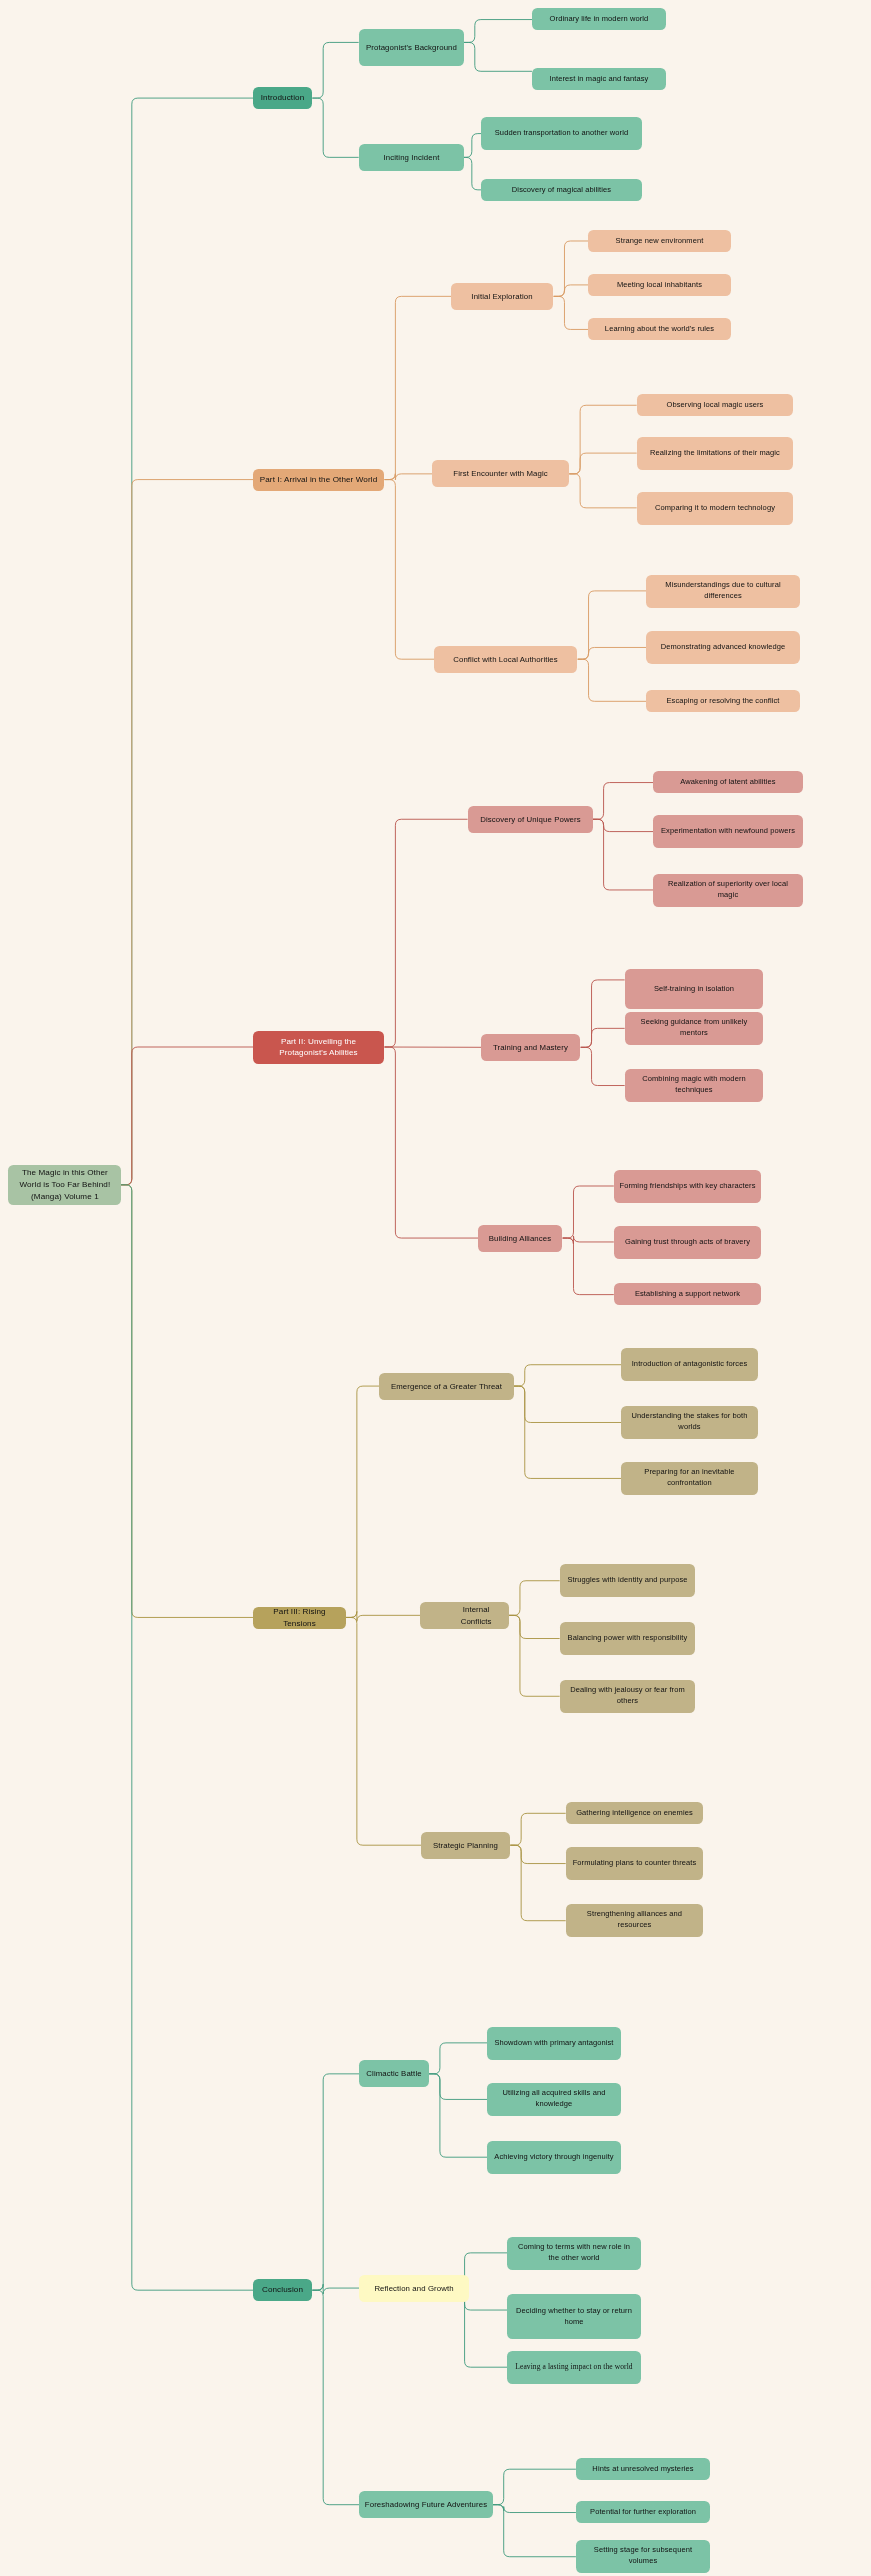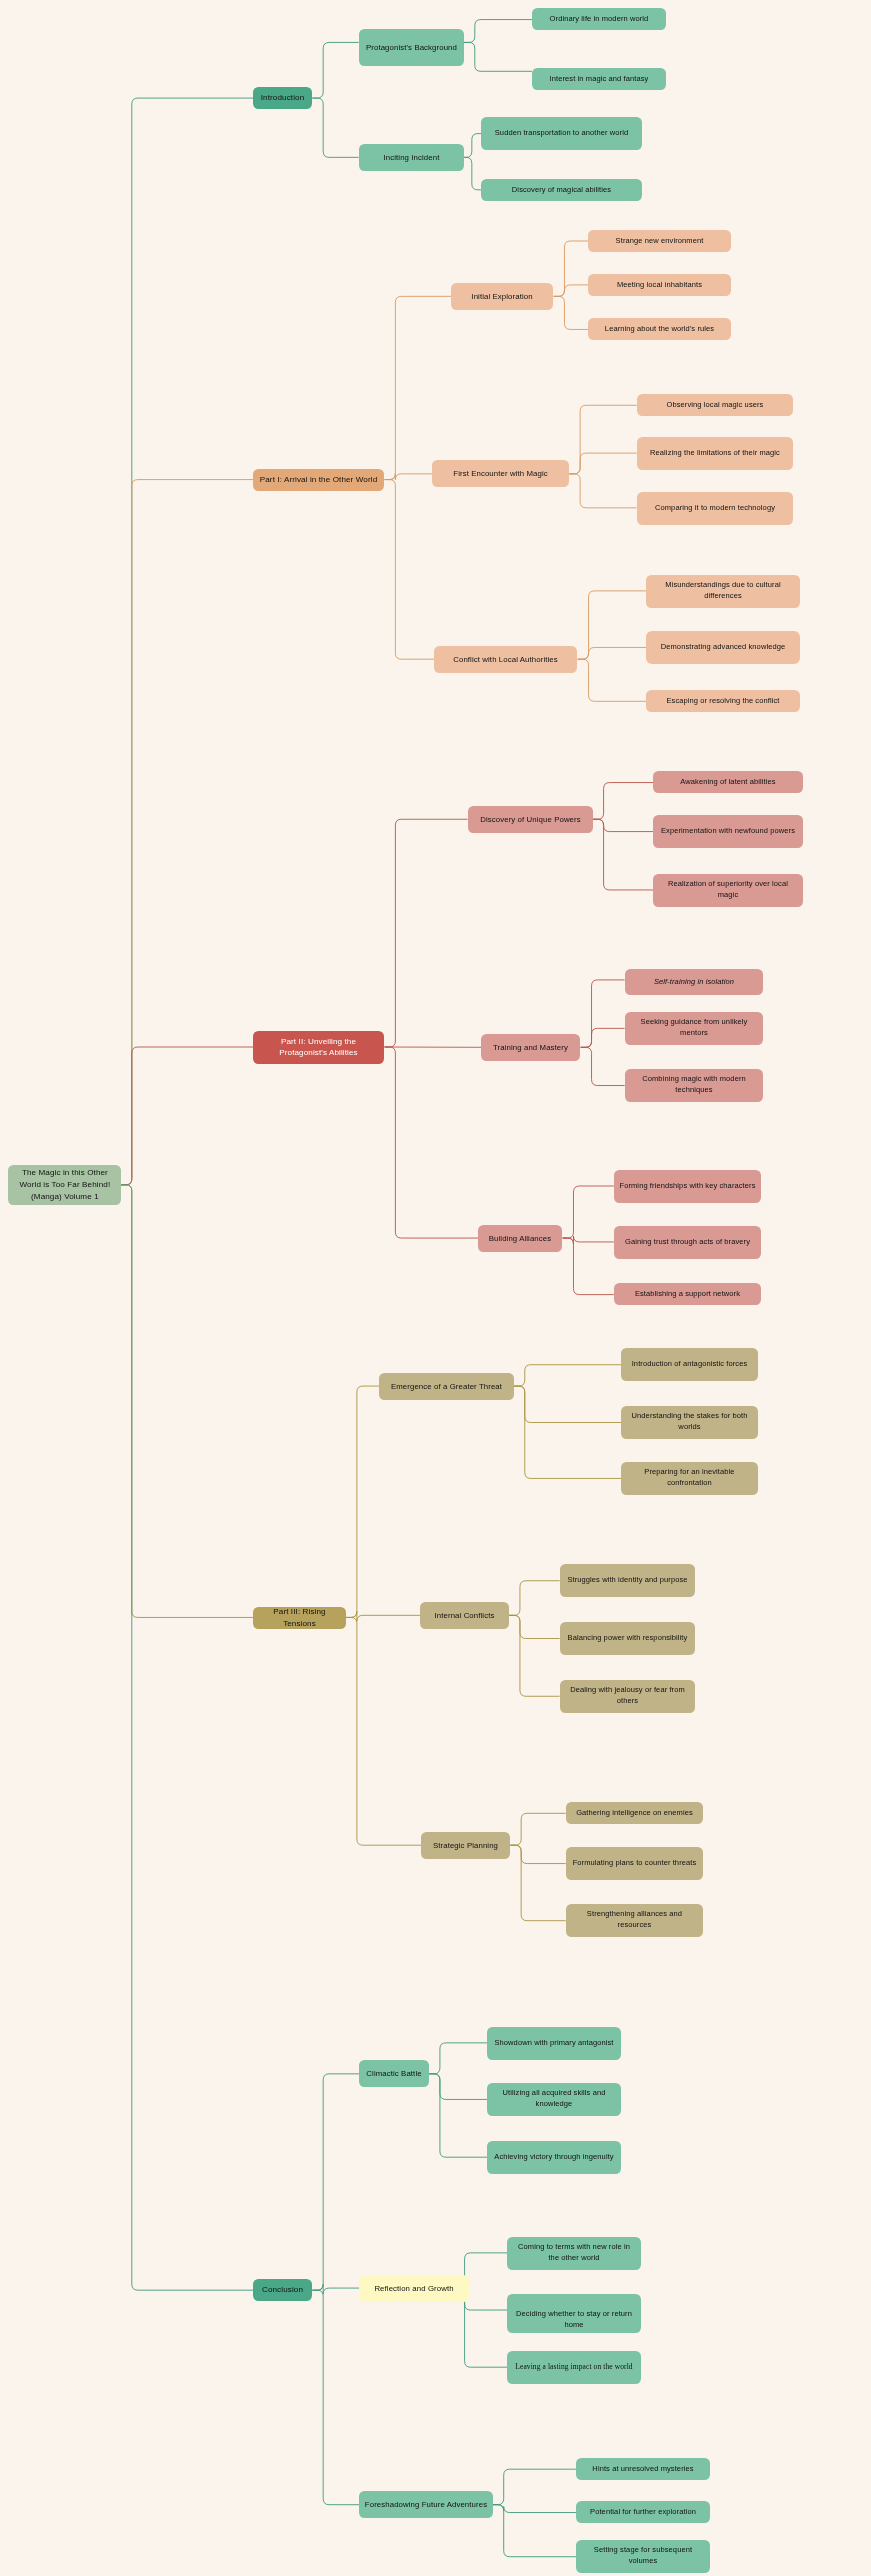--- a/index.html
+++ b/index.html
@@ -168,21 +168,21 @@
     </div>
     <div class="node lvl3" style="left: 653px; top: 815px; width: 150px; height: 32.5px; background: rgb(217, 154, 148);">
       <span>Experimentation with newfound powers</span>
     </div>
     <div class="node lvl3" style="left: 653px; top: 874px; width: 150px; height: 32.5px; background: rgb(217, 154, 148);">
       <span>Realization of superiority over local magic</span>
     </div>
     <div class="node lvl2" style="left: 481px; top: 1034px; width: 99px; height: 27px; background: rgb(217, 154, 148);">
       <span>Training and Mastery</span>
     </div>
-    <div class="node lvl3" style="left: 625px; top: 969px; width: 138px; height: 26px; background: rgb(217, 154, 148); font-style: italic;">
+    <div class="node lvl3" style="left: 625px; top: 969px; width: 138px; height: 40px; background: rgb(217, 154, 148);">
       <span>Self-training in isolation</span>
     </div>
     <div class="node lvl3" style="left: 625px; top: 1012px; width: 138px; height: 32.5px; background: rgb(217, 154, 148);">
       <span>Seeking guidance from unlikely mentors</span>
     </div>
     <div class="node lvl3" style="left: 625px; top: 1069px; width: 138px; height: 32.5px; background: rgb(217, 154, 148);">
       <span>Combining magic with modern techniques</span>
     </div>
     <div class="node lvl2" style="left: 478px; top: 1225px; width: 84px; height: 27px; background: rgb(217, 154, 148);">
       <span>Building Alliances</span>
@@ -204,21 +204,21 @@
     </div>
     <div class="node lvl3" style="left: 621px; top: 1348px; width: 137px; height: 32.5px; background: rgb(193, 179, 136);">
       <span>Introduction of antagonistic forces</span>
     </div>
     <div class="node lvl3" style="left: 621px; top: 1406px; width: 137px; height: 32.5px; background: rgb(193, 179, 136);">
       <span>Understanding the stakes for both worlds</span>
     </div>
     <div class="node lvl3" style="left: 621px; top: 1462px; width: 137px; height: 32.5px; background: rgb(193, 179, 136);">
       <span>Preparing for an inevitable confrontation</span>
     </div>
-    <div class="node lvl2" style="left: 420px; top: 1602px; width: 89px; height: 27px; background: rgb(193, 179, 136);">
+    <div class="node lvl2" style="left: 420px; top: 1602px; width: 89px; height: 27px; background: rgb(193, 179, 136); padding-left: 28px;">
       <span>Internal Conflicts</span>
     </div>
     <div class="node lvl3" style="left: 560px; top: 1564px; width: 135px; height: 32.5px; background: rgb(193, 179, 136);">
       <span>Struggles with identity and purpose</span>
     </div>
     <div class="node lvl3" style="left: 560px; top: 1622px; width: 135px; height: 32.5px; background: rgb(193, 179, 136);">
       <span>Balancing power with responsibility</span>
     </div>
     <div class="node lvl3" style="left: 560px; top: 1680px; width: 135px; height: 32.5px; background: rgb(193, 179, 136);">
       <span>Dealing with jealousy or fear from others</span>
@@ -249,21 +249,21 @@
     </div>
     <div class="node lvl3" style="left: 487px; top: 2141px; width: 134px; height: 32.5px; background: rgb(124, 195, 166);">
       <span>Achieving victory through ingenuity</span>
     </div>
     <div class="node lvl2" style="left: 359px; top: 2275px; width: 110px; height: 27px; background: #fef9c3;">
       <span>Reflection and Growth</span>
     </div>
     <div class="node lvl3" style="left: 507px; top: 2237px; width: 134px; height: 32.5px; background: rgb(124, 195, 166);">
       <span>Coming to terms with new role in the other world</span>
     </div>
-    <div class="node lvl3" style="left: 507px; top: 2294px; width: 134px; height: 39px; background: rgb(124, 195, 166); align-items: flex-end;">
+    <div class="node lvl3" style="left: 507px; top: 2294px; width: 134px; height: 45px; background: rgb(124, 195, 166);">
       <span>Deciding whether to stay or return home</span>
     </div>
     <div class="node lvl3" style="left: 507px; top: 2351px; width: 134px; height: 32.5px; background: rgb(124, 195, 166); font-family: Liberation Serif, serif;">
       <span>Leaving a lasting impact on the world</span>
     </div>
     <div class="node lvl2" style="left: 359px; top: 2491px; width: 134px; height: 27px; background: rgb(124, 195, 166);">
       <span>Foreshadowing Future Adventures</span>
     </div>
     <div class="node lvl3" style="left: 576px; top: 2458px; width: 134px; height: 22px; background: rgb(124, 195, 166);">
       <span>Hints at unresolved mysteries</span>

